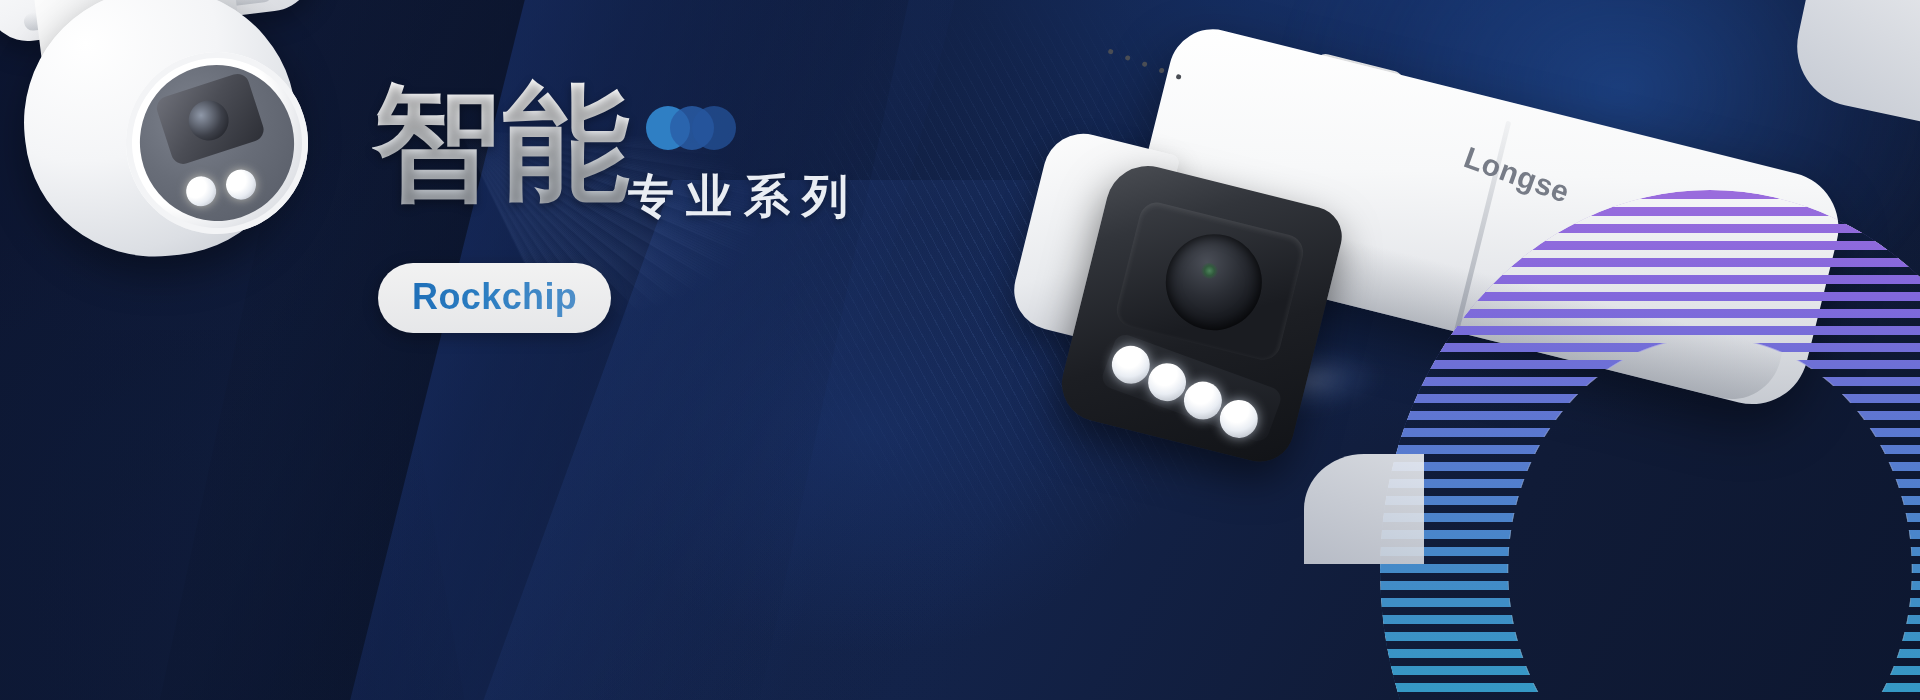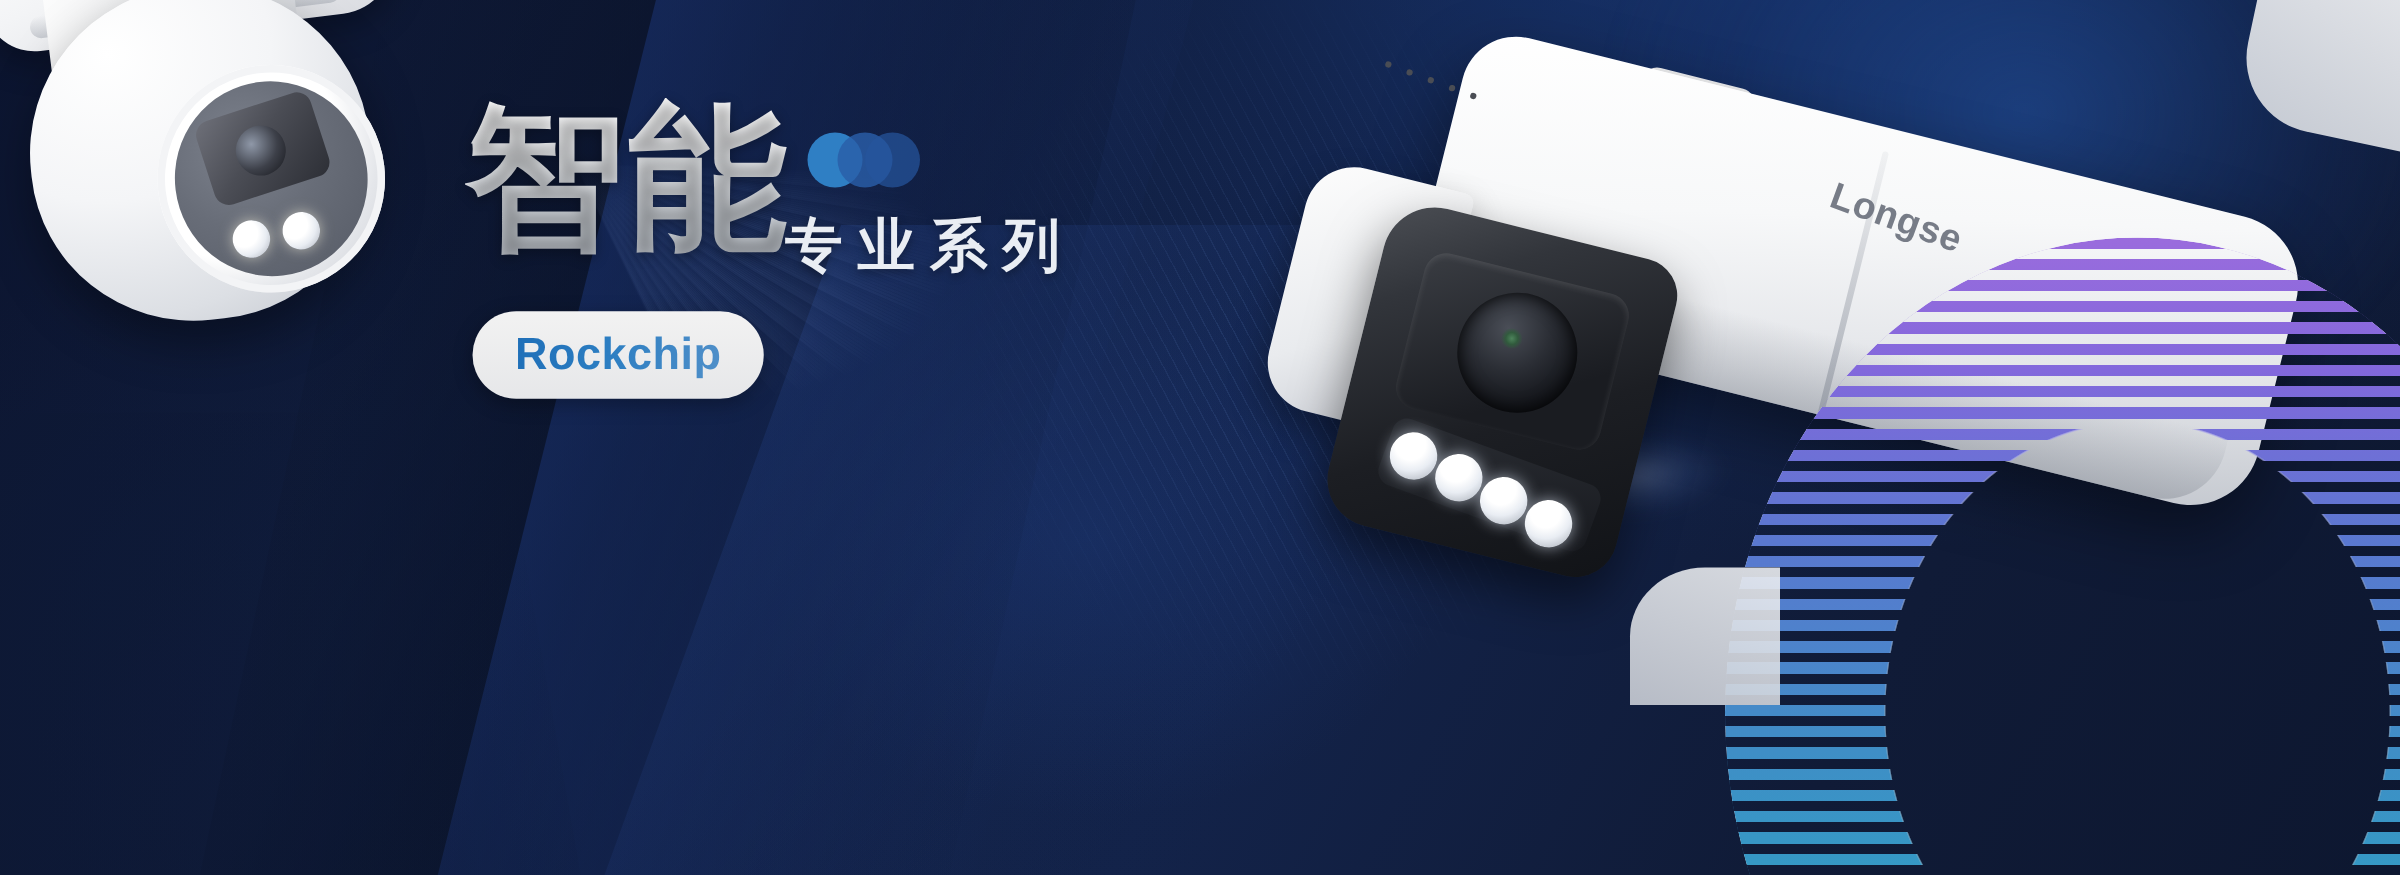--- a/index.html
+++ b/index.html
@@ -101,21 +101,21 @@
     font-size:112px;line-height:1.1;font-weight:700;letter-spacing:1px;color:#ffffff;
     font-family:"DejaVu Sans","Liberation Sans",sans-serif;
     text-shadow:0 4px 14px rgba(4,10,26,.45);
   }
 
   .specs{margin-top:14px;}
   .spec-line{font-size:24px;line-height:1.62;color:#e3e8f1;letter-spacing:.3px;
     text-shadow:0 1px 4px rgba(0,0,0,.45);}
 
   .badge{
-    display:inline-block;margin-top:26px;margin-left:6px;
+    display:inline-block;margin-top:40px;margin-left:6px;
     padding:13px 34px 15px;border-radius:40px;
     background:linear-gradient(180deg,#f2f2f2 0%,#e6e7e9 100%);
     box-shadow:0 4px 16px rgba(0,0,0,.30);
   }
   .badge span{
     font-size:36px;font-weight:700;letter-spacing:.4px;
     background:linear-gradient(92deg,#1f6fb8 0%,#2c7ec2 45%,#4f8fc9 100%);
     -webkit-background-clip:text;background-clip:text;color:transparent;
   }
 

